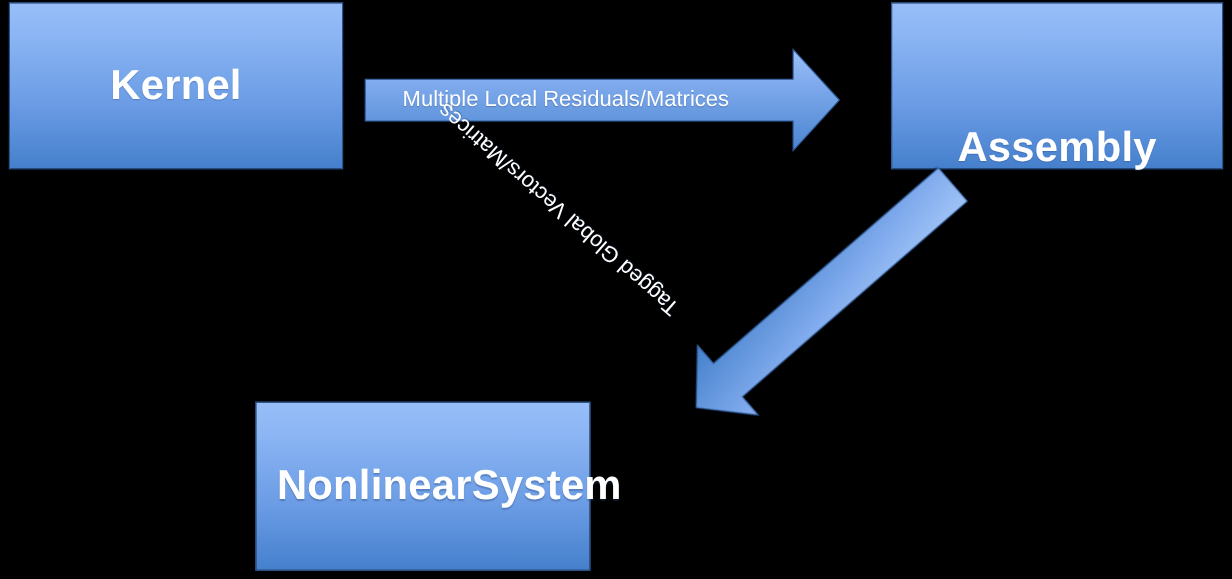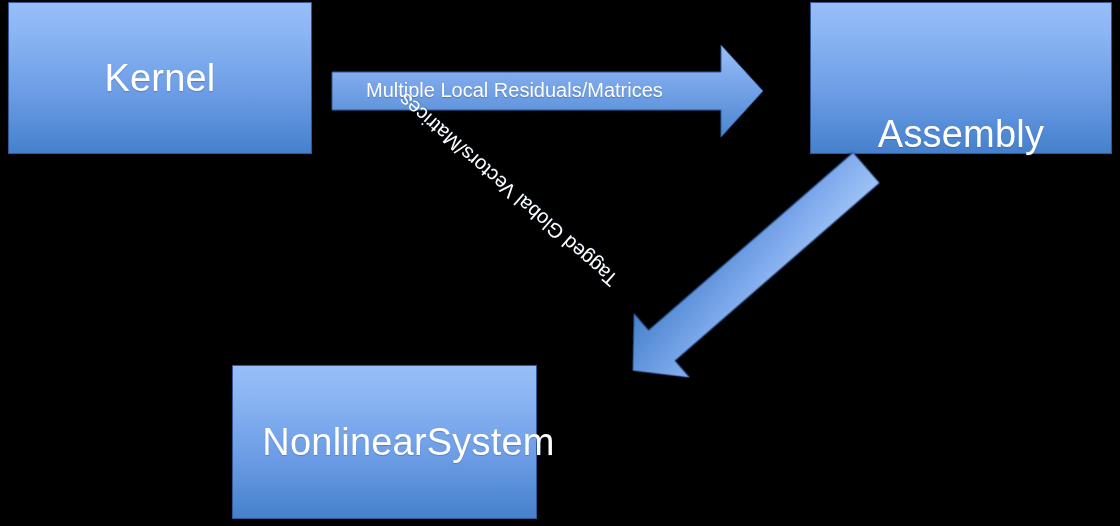--- a/index.html
+++ b/index.html
@@ -25,21 +25,21 @@
     border: 1px solid #2F5A97;
     background: linear-gradient(to bottom, #97BEF8 0%, #8CB6F4 18%, #6A9BE4 62%, #4580CC 100%);
     box-shadow: 1px 1px 2px rgba(0,0,0,0.55);
     display: flex;
     align-items: center;
     justify-content: center;
   }
   .box-label {
     color: #FFFFFF;
     font-size: 38px;
-    font-weight: 400;
+    font-weight: 700;
     letter-spacing: 0.2px;
     line-height: 1;
     white-space: nowrap;
     text-shadow: 0 1px 1px rgba(40,70,120,0.35);
   }
 
   #box-kernel            { left: 8px;   top: 2px;   width: 304px; height: 152px; }
   #box-assembly          { left: 810px; top: 2px;   width: 302px; height: 152px; align-items: flex-end; }
   #box-nonlinear-system  { left: 232px; top: 365px; width: 305px; height: 154px; padding-left: 48px; }
 

